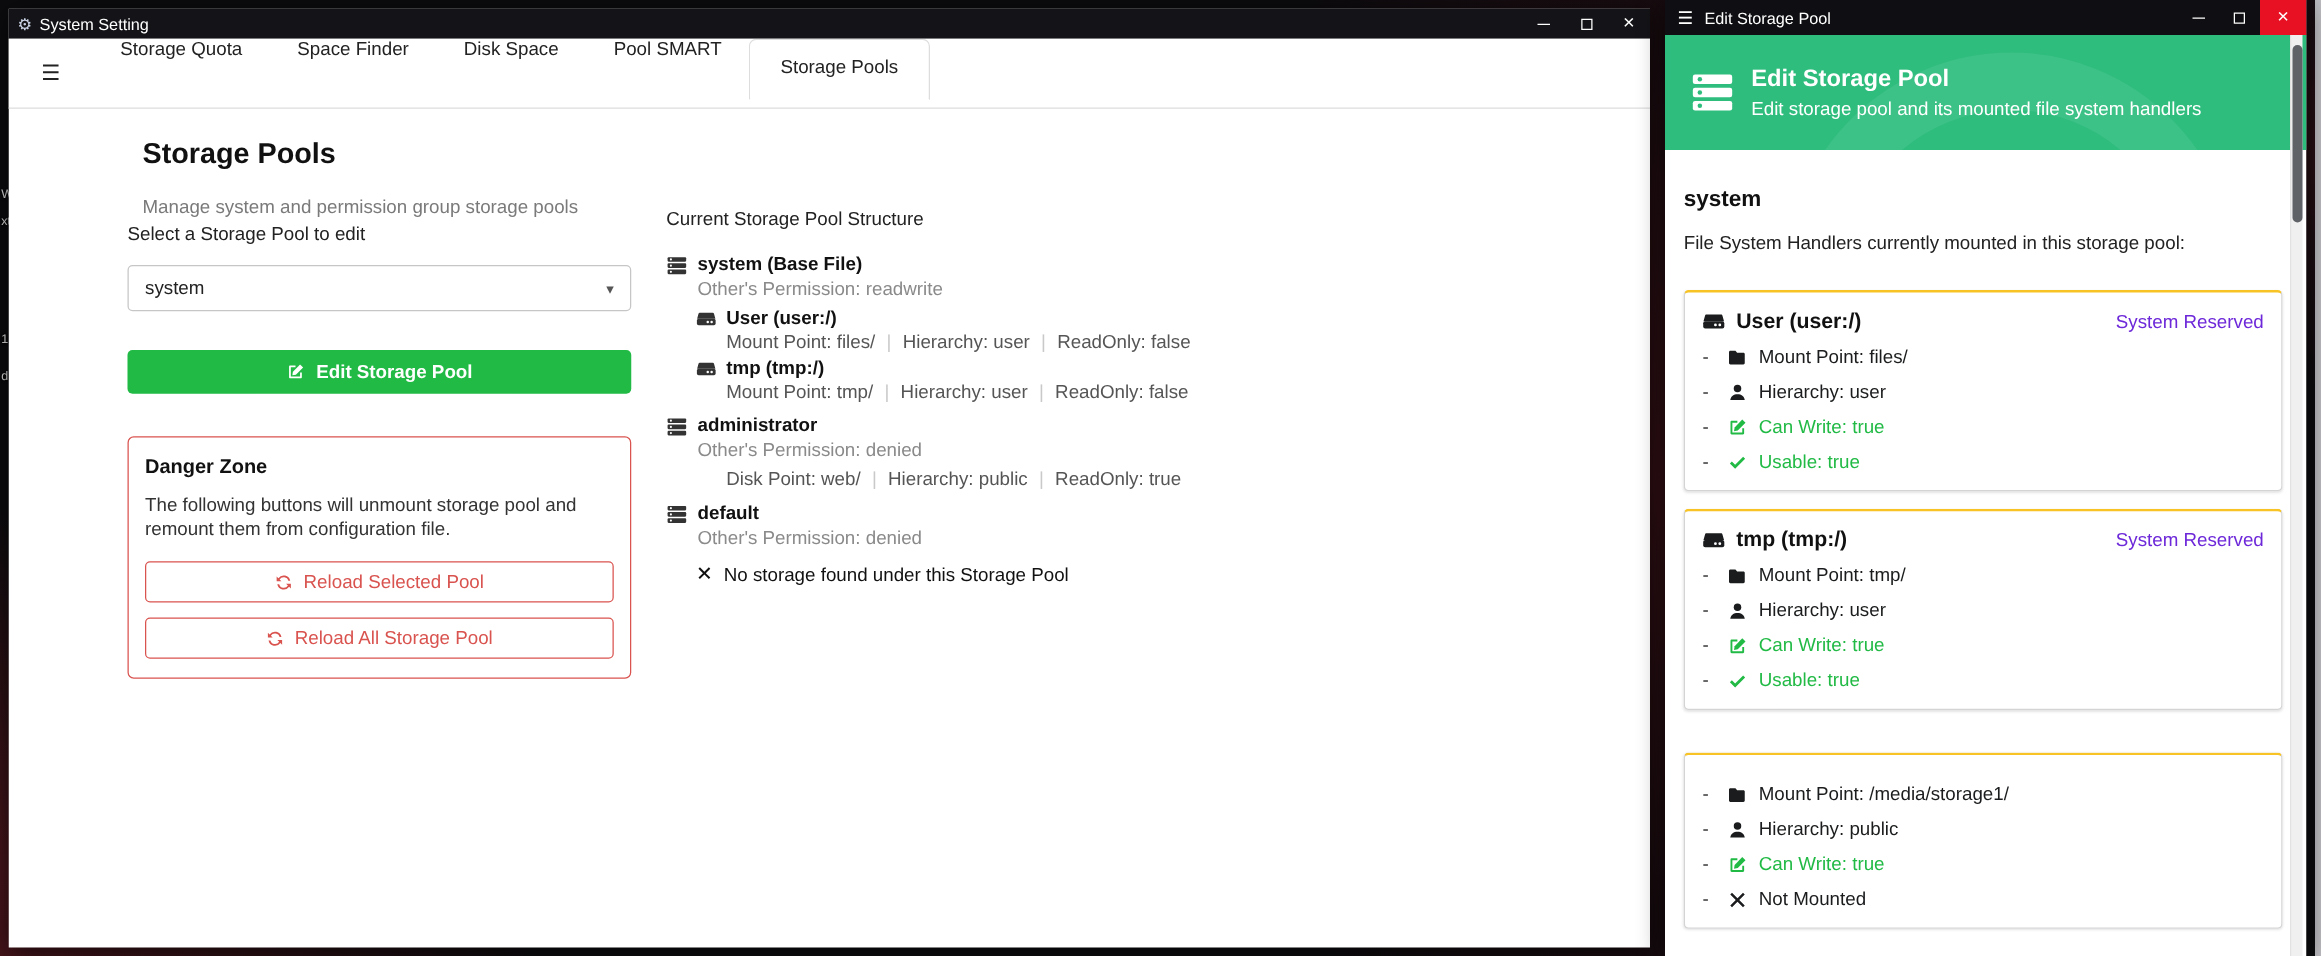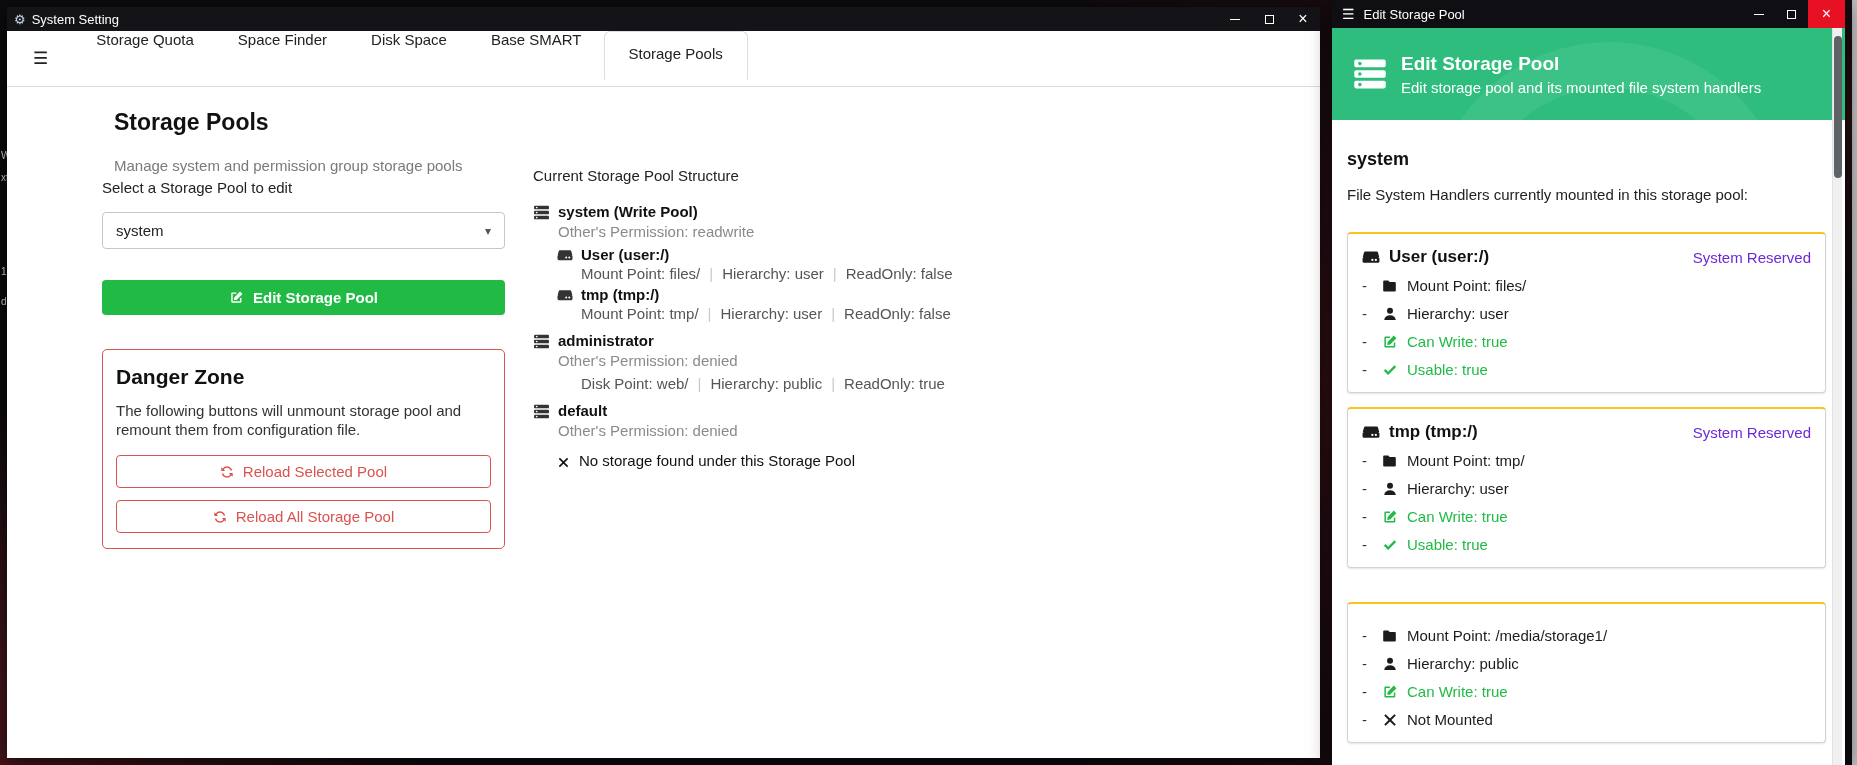--- a/index.html
+++ b/index.html
@@ -41,40 +41,40 @@
   .field-label{font-size:15px;color:#222}
 
   .select{margin-top:16px;height:37px;border:1px solid #c6c6c6;border-radius:4px;display:flex;align-items:center;justify-content:space-between;padding:0 13px;font-size:15px;color:#222;background:#fff;cursor:pointer}
   .caret{color:#555;font-size:12px}
 
   .btn-green{margin-top:31px;width:100%;height:35px;background:#21ba45;border:none;border-radius:4px;color:#fff;font-size:15px;font-weight:bold;display:flex;align-items:center;justify-content:center;gap:9px;font-family:inherit;cursor:pointer}
   .bicon{width:15px;height:15px;display:inline-block}
   .bicon svg{width:100%;height:100%;display:block}
 
   .danger{margin-top:34px;border:1px solid #d9534f;border-radius:5px;padding:15px 13px 15px}
-  .danger-title{font-size:21px;font-weight:bold;color:#111}
+  .danger-title{font-size:16px;font-weight:bold;color:#111}
   .danger-desc{font-size:15px;color:#333;line-height:19px;margin-top:12px}
   .btn-outline-red{width:100%;height:33px;background:#fff;border:1px solid #d9534f;border-radius:4px;color:#d9534f;font-size:15px;display:flex;align-items:center;justify-content:center;gap:9px;font-family:inherit;margin-top:16px;cursor:pointer}
   .btn-outline-red + .btn-outline-red{margin-top:12px}
   .btn-outline-red .bicon{width:14px;height:14px}
 
   #pool-tree{margin-top:19px}
   .pool{margin-bottom:9px}
   .pool-head{display:flex;align-items:center;gap:8px;line-height:18px}
   .ticon{width:17px;height:17px;color:#333;flex:0 0 auto}
   .ticon svg{width:100%;height:100%;display:block}
   .pool-head b{font-size:15px;color:#111}
   .pool-perm{font-size:15px;color:#8a8a8a;line-height:18px;margin:2px 0 5px 25px}
   .child{margin-left:24px;margin-bottom:3px}
   .child-head{display:flex;align-items:center;gap:8px;line-height:18px}
   .child-head .ticon{width:16px;height:16px}
   .child-head b{font-size:15px;color:#111}
   .child-details{font-size:15px;color:#555;line-height:18px;margin:1px 0 0 24px}
   .sep{color:#c9c9c9;margin:0 9px}
-  .empty-row{display:flex;align-items:flex-end;gap:9px;margin:12px 0 0 24px;font-size:15px;color:#111}
+  .empty-row{display:flex;align-items:flex-start;gap:9px;margin:12px 0 0 24px;font-size:15px;color:#111}
   .empty-row .ticon{width:13px;height:13px;color:#111}
 
   
   .rw{position:absolute;left:1332px;top:0;width:513px;height:765px;background:#fff;box-shadow:0 3px 20px rgba(0,0,0,.7);z-index:3}
   .rw-titlebar{height:28px;background:#0f0f13;color:#fff;display:flex;align-items:center;padding-left:10px}
   .rw-titlebar .rw-ham{font-size:14px;line-height:1}
   .rw-titlebar .tb-title{font-size:13px;margin-left:9px}
   .rw-controls{margin-left:auto;display:flex;height:100%}
   .rw-btn{width:33px;display:flex;align-items:center;justify-content:center;color:#fff;cursor:pointer}
   .rw-btn.close{width:37px;background:#e81123}
@@ -140,21 +140,21 @@
         </div>
     </div>
   </div>
 
   <div class="tabbar">
     <span class="hamburger">☰</span>
     <div id="tabs">
         <div class="tab">Storage Quota</div>
         <div class="tab">Space Finder</div>
         <div class="tab">Disk Space</div>
-        <div class="tab">Base SMART</div>
+        <div class="tab">Pool SMART</div>
         <div class="tab active">Storage Pools</div>
       </div>
   </div>
 
   <div class="lw-body">
     <div class="page-head">
       <h1>Storage Pools</h1>
       <div class="subtitle">Manage system and permission group storage pools</div>
     </div>
 
@@ -207,21 +207,21 @@
               <span class="ticon">
                 <svg viewBox="0 0 16 16">
                   <rect x="1" y="1.6" width="14" height="3.4" rx="0.8" fill="currentColor"></rect>
                   <rect x="1" y="6.3" width="14" height="3.4" rx="0.8" fill="currentColor"></rect>
                   <rect x="1" y="11" width="14" height="3.4" rx="0.8" fill="currentColor"></rect>
                   <circle cx="3.5" cy="3.3" r="0.8" fill="var(--dot,#fff)"></circle>
                   <circle cx="3.5" cy="8" r="0.8" fill="var(--dot,#fff)"></circle>
                   <circle cx="3.5" cy="12.7" r="0.8" fill="var(--dot,#fff)"></circle>
                 </svg>
               </span>
-              <b>system (Write Pool)</b>
+              <b>system (Base File)</b>
             </div>
             <div class="pool-perm">Other's Permission: readwrite</div>
             <div class="child">
               <div class="child-head">
                 <span class="ticon">
                   <svg viewBox="0 0 16 16">
                     <path d="M2.8 3.2h10.4c.5 0 .9.3 1 .8l1.1 4H.7l1.1-4c.1-.5.5-.8 1-.8z" fill="currentColor"></path>
                     <rect x="0.5" y="8" width="15" height="5.2" rx="1.4" fill="currentColor"></rect>
                     <circle cx="12.3" cy="10.6" r="1" fill="var(--dot,#fff)"></circle>
                     <circle cx="9.2" cy="10.6" r="1" fill="var(--dot,#fff)"></circle>

